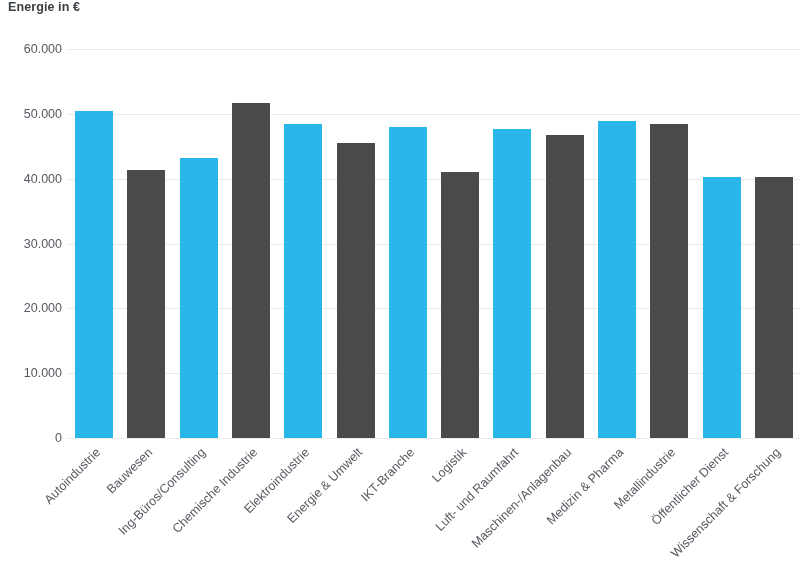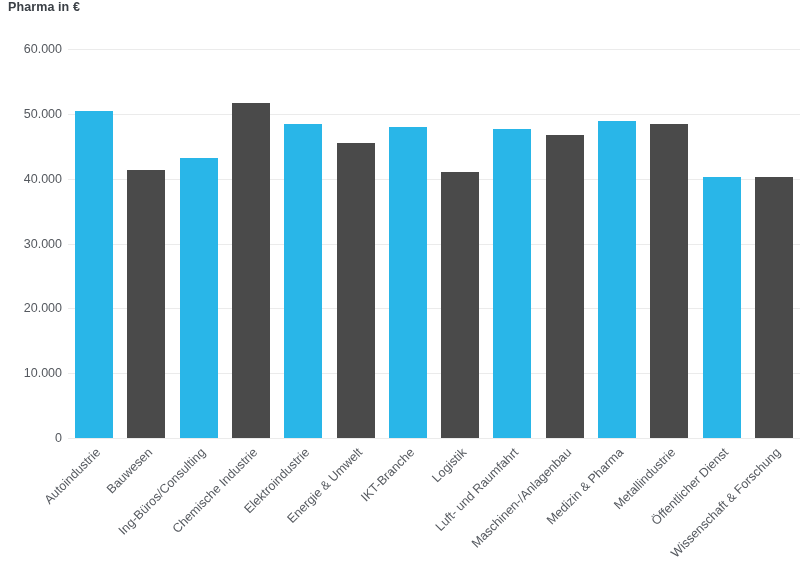--- a/index.html
+++ b/index.html
@@ -112,21 +112,21 @@
     color: #55595f;
     white-space: nowrap;
     line-height: 1;
   }
 </style>
 </head>
 <body>
 
 <div id="chart-root">
 
-  <div class="axis-title">Pharma in €</div>
+  <div class="axis-title">Energie in €</div>
 
   <div class="plot-area">
     <div class="gridlines" id="gridlines">
         <div class="gridline" style="top: 0px;"></div>
         <div class="gridline" style="top: 64.8333px;"></div>
         <div class="gridline" style="top: 129.667px;"></div>
         <div class="gridline" style="top: 194.5px;"></div>
         <div class="gridline" style="top: 259.333px;"></div>
         <div class="gridline" style="top: 324.167px;"></div>
         <div class="gridline" style="top: 389px;"></div>

